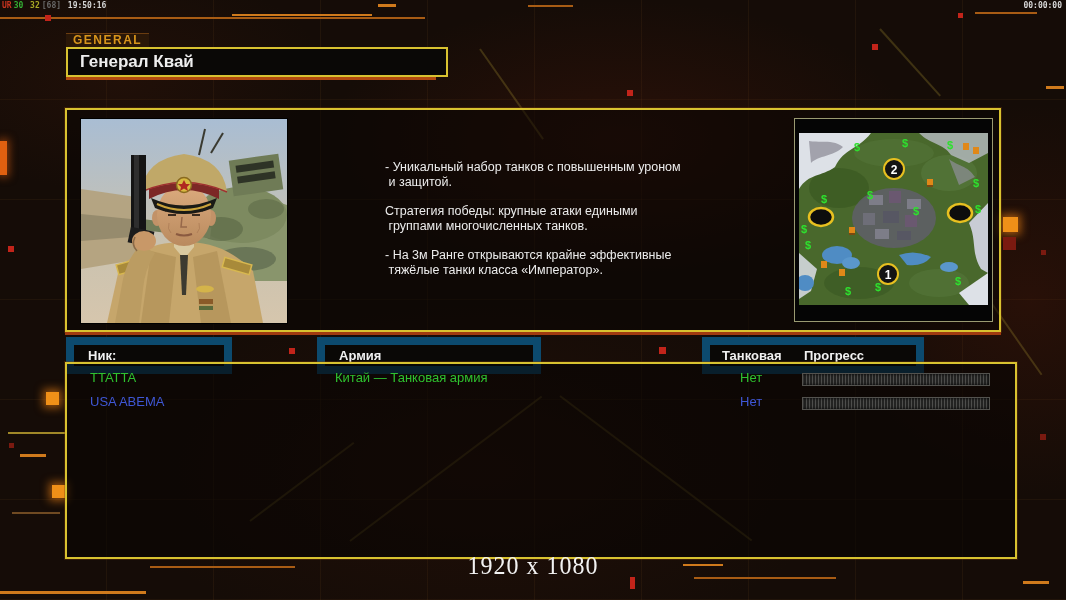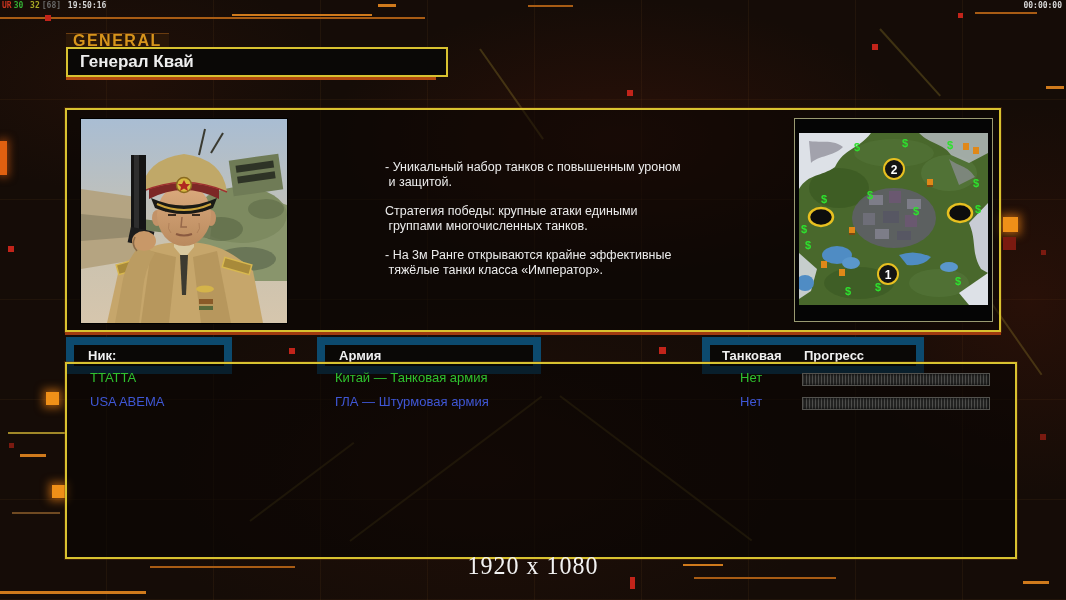--- a/index.html
+++ b/index.html
@@ -26,21 +26,21 @@
   .sq-orange{position:absolute;background:#f09018;box-shadow:0 0 9px 3px rgba(240,130,20,.6);}
   .diag{position:absolute;height:2px;background:rgba(160,138,48,.30);transform-origin:left center;}
   
   .perf{position:absolute;left:2px;top:1px;font:bold 8px "DejaVu Sans Mono", monospace;letter-spacing:0;}
   .perf span{margin-right:2px;}
   .timer{position:absolute;right:4px;top:1px;font:bold 8px "DejaVu Sans Mono", monospace;color:#d8d8d8;}
   
   .tab{
     position:absolute;left:66px;top:33px;height:13px;line-height:13px;
     padding:0 7px;background:#2a1708;border-top:1px solid #6a3c10;
-    color:#d8951c;font-size:16px;font-weight:bold;letter-spacing:1.5px;
+    color:#d8951c;font-size:12px;font-weight:bold;letter-spacing:1.5px;
   }
   .title-box{
     position:absolute;left:66px;top:47px;width:366px;height:26px;
     background:#0a0806;border:2px solid #d8c230;
     line-height:26px;padding-left:12px;font-size:17px;font-weight:bold;color:#eeeeee;
   }
   .title-underline{position:absolute;left:66px;top:77px;width:370px;height:3px;background:#b24a10;}
   
   .panel{
     position:absolute;border:2px solid #d8c230;background:rgba(10,6,4,.55);
@@ -309,19 +309,18 @@
 
 <div class="panel" id="list-panel">
   <div class="row green" style="top:2px;">
     <span class="nick">TTATTA</span>
     <span class="army">Китай — Танковая армия</span>
     <span class="team">Нет</span>
     <span class="bar"></span>
   </div>
   <div class="row blue" style="top:26px;">
     <span class="nick">USA ABEMA</span>
-    <span class="army">ГЛА — Штурмовая армия</span>
     <span class="team">Нет</span>
     <span class="bar"></span>
   </div>
 </div>
 
 <div class="resolution">1920 x 1080</div>
 
 </body></html>

